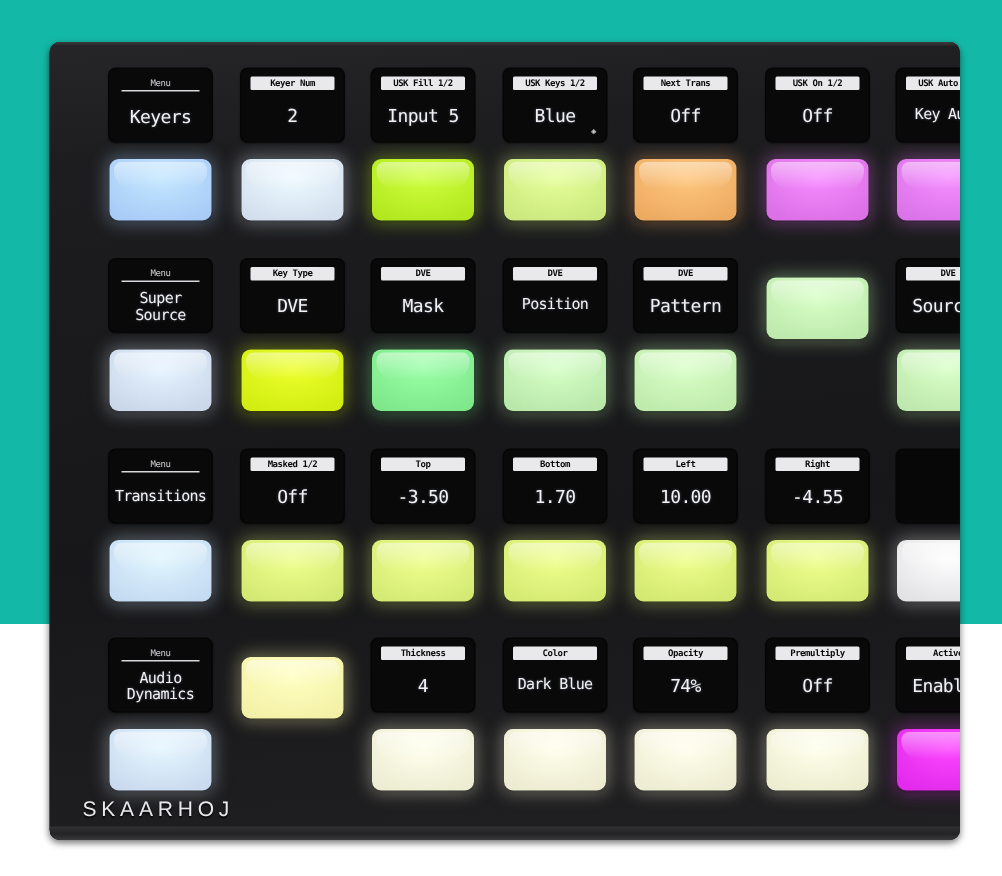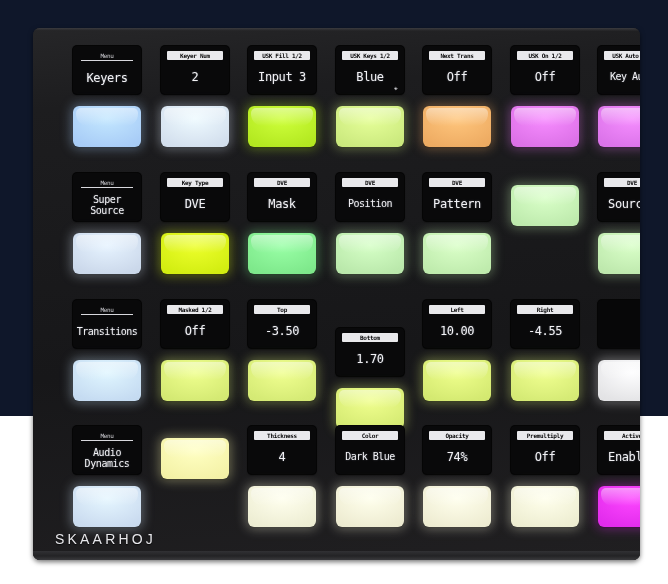--- a/index.html
+++ b/index.html
@@ -1,21 +1,21 @@
 <!DOCTYPE html>
 <html><head>
 <meta charset="utf-8">
 <title>SKAARHOJ Control Panel</title>
 <style>
   html,body{margin:0;padding:0;background:#ffffff;}
   body{
     width:668px;height:584px;overflow:hidden;
     font-family:"DejaVu Sans Mono", monospace;
   }
-  #stage{position:relative;width:668px;height:416px;background:#0f172a;}
+  #stage{position:relative;width:668px;height:416px;background:#14b8a6;}
 
   
   #panel{
     position:absolute;left:33px;top:28px;width:607px;height:532px;
     background:#1b1b1d;
     border-radius:7px;
     box-shadow:0 2px 5px rgba(0,0,0,.55),
                inset 0 1px 0 rgba(255,255,255,.06);
     overflow:hidden;
   }
@@ -142,21 +142,21 @@
               </div>
               <div class="btn" style="margin-top: 12px; box-shadow: rgba(212, 224, 238, 0.38) 0px 0px 11px 2px, rgba(0, 0, 0, 0.6) 0px 1px 2px;">
                 <div class="cap" style="background: radial-gradient(120% 130% at 50% 30%, rgb(238, 250, 255) 0%, rgb(212, 224, 238) 55%, rgb(202, 214, 228) 100%);">
                   <div class="gloss"></div>
                 </div>
               </div>
             </div>
             <div class="cell" style="left: 215px; top: 0px;">
               <div class="oled">
                 <div class="oled-head inv">USK Fill 1/2</div>
-                <div class="oled-val">Input 3</div>
+                <div class="oled-val">Input 5</div>
               </div>
               <div class="btn" style="margin-top: 12px; box-shadow: rgba(180, 233, 33, 0.38) 0px 0px 11px 2px, rgba(0, 0, 0, 0.6) 0px 1px 2px;">
                 <div class="cap" style="background: radial-gradient(120% 130% at 50% 30%, rgb(206, 255, 59) 0%, rgb(180, 233, 33) 55%, rgb(170, 223, 23) 100%);">
                   <div class="gloss"></div>
                 </div>
               </div>
             </div>
             <div class="cell" style="left: 303px; top: 0px;">
               <div class="oled">
                 <div class="oled-head inv">USK Keys 1/2</div>
@@ -306,21 +306,21 @@
               <div class="oled">
                 <div class="oled-head inv">Top</div>
                 <div class="oled-val">-3.50</div>
               </div>
               <div class="btn" style="margin-top: 12px; box-shadow: rgba(214, 235, 118, 0.38) 0px 0px 11px 2px, rgba(0, 0, 0, 0.6) 0px 1px 2px;">
                 <div class="cap" style="background: radial-gradient(120% 130% at 50% 30%, rgb(240, 255, 144) 0%, rgb(214, 235, 118) 55%, rgb(204, 225, 108) 100%);">
                   <div class="gloss"></div>
                 </div>
               </div>
             </div>
-            <div class="cell" style="left: 303px; top: 0px; margin-top: 28px;">
+            <div class="cell" style="left: 303px; top: 0px;">
               <div class="oled">
                 <div class="oled-head inv">Bottom</div>
                 <div class="oled-val">1.70</div>
               </div>
               <div class="btn" style="margin-top: 12px; box-shadow: rgba(214, 235, 116, 0.38) 0px 0px 11px 2px, rgba(0, 0, 0, 0.6) 0px 1px 2px;">
                 <div class="cap" style="background: radial-gradient(120% 130% at 50% 30%, rgb(240, 255, 142) 0%, rgb(214, 235, 116) 55%, rgb(204, 225, 106) 100%);">
                   <div class="gloss"></div>
                 </div>
               </div>
             </div>

